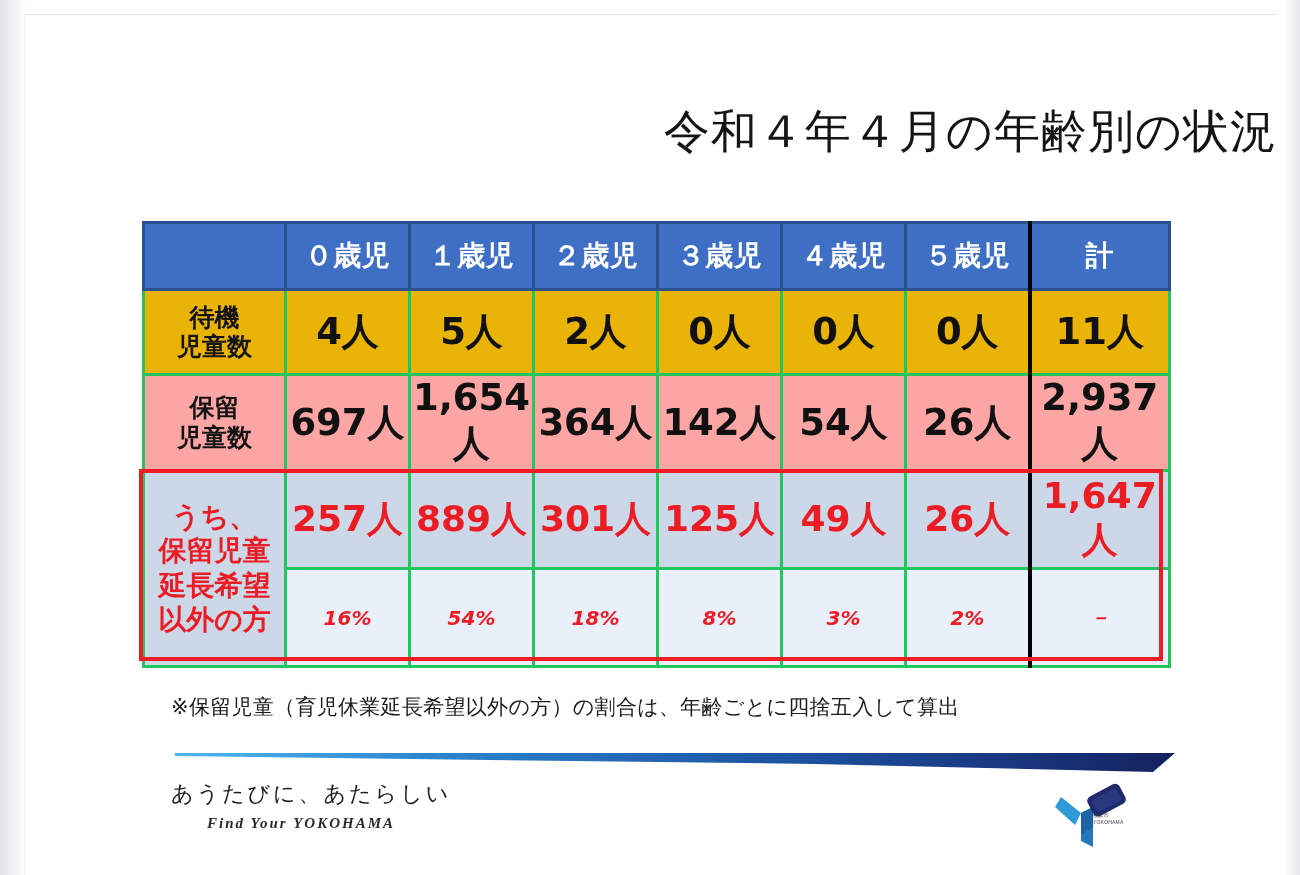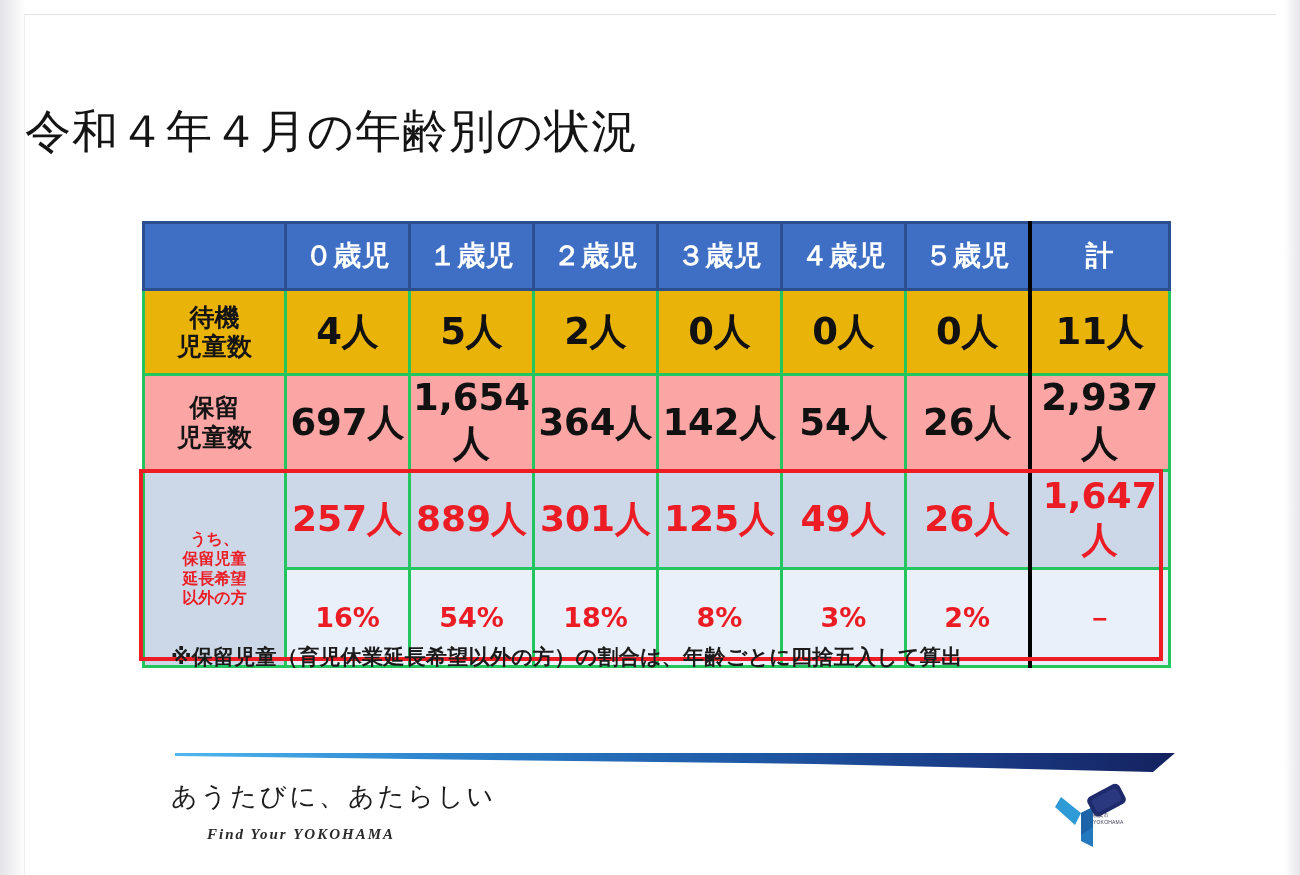--- a/index.html
+++ b/index.html
@@ -40,21 +40,21 @@
     height: 875px;
     background: linear-gradient(90deg,#ffffff 0%,#f4f4f6 45%,#e6e6ea 100%);
   }
 
   
   .slide-title {
     position: absolute;
     left: 0;
     top: 86px;
     width: 1252px;
-    text-align: left;
+    text-align: right;
     font-size: 46px;
     font-weight: 500;
     letter-spacing: 1px;
     color: #141414;
     font-family: "DejaVu Sans", "Liberation Sans", sans-serif;
     white-space: nowrap;
   }
 
   
   .table-wrap {
@@ -110,23 +110,23 @@
 
   tr.r-taiki td { background: #eab308; height: 82px; }
   tr.r-horyu td { background: #fca5a5; height: 82px; }
   tr.r-count td { background: #ccd8e8; height: 95px; }
   tr.r-pct   td { background: #eaf0f9; height: 95px; }
 
   tr.r-count td.val, tr.r-pct td.val,
   td.rowlabel.red {
     color: #ec1c24;
   }
-  td.rowlabel.red { font-size: 16px; line-height: 1.22; }
-
-  tr.r-pct td.val { font-size: 27px; }
+  td.rowlabel.red { font-size: 28px; line-height: 1.22; }
+
+  tr.r-pct td.val { font-size: 20px; font-style: italic; }
   tr.r-count td.val { font-size: 36px; }
 
   
   .sep-left { border-left: 4px solid #000000 !important; }
 
   
   .red-box {
     position: absolute;
     left: -3px;
     top: 248px;
@@ -134,51 +134,51 @@
     height: 192px;
     border: 4px solid #ee1c25;
     box-sizing: border-box;
     pointer-events: none;
   }
 
   
   .footnote {
     position: absolute;
     left: 146px;
-    top: 628px;
+    top: 678px;
     font-size: 21px;
-    font-weight: 700;
+    font-weight: 400;
     color: #1b1b1b;
     font-family: "DejaVu Sans", "Liberation Sans", sans-serif;
     letter-spacing: 0.3px;
     white-space: nowrap;
   }
 
   
   .footer-wedge {
     position: absolute;
     left: 150px;
     top: 730px;
     width: 1000px;
     height: 34px;
   }
   .footer-tagline {
     position: absolute;
     left: 146px;
     top: 764px;
   }
   .tagline-ja {
-    font-size: 26px;
+    font-size: 22px;
     color: #1d1d1d;
     letter-spacing: 3px;
     font-family: "DejaVu Sans", "Liberation Sans", sans-serif;
     white-space: nowrap;
   }
   .tagline-en {
-    margin-top: 12px;
+    margin-top: 6px;
     margin-left: 36px;
     font-size: 15px;
     font-style: italic;
     font-weight: 700;
     letter-spacing: 2px;
     color: #2a2a2a;
     font-family: "Liberation Serif", serif;
     white-space: nowrap;
   }
   .footer-city {

